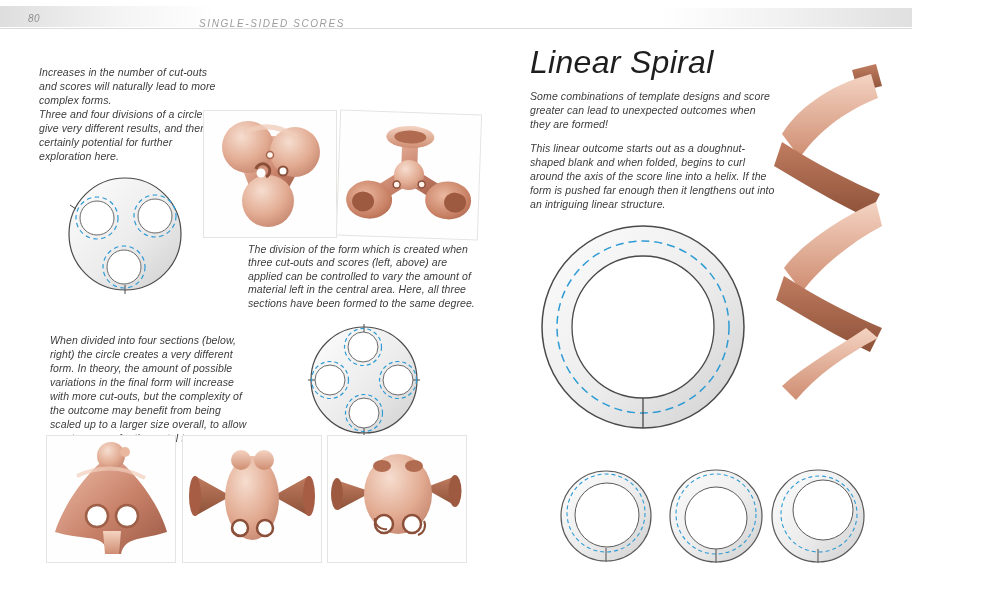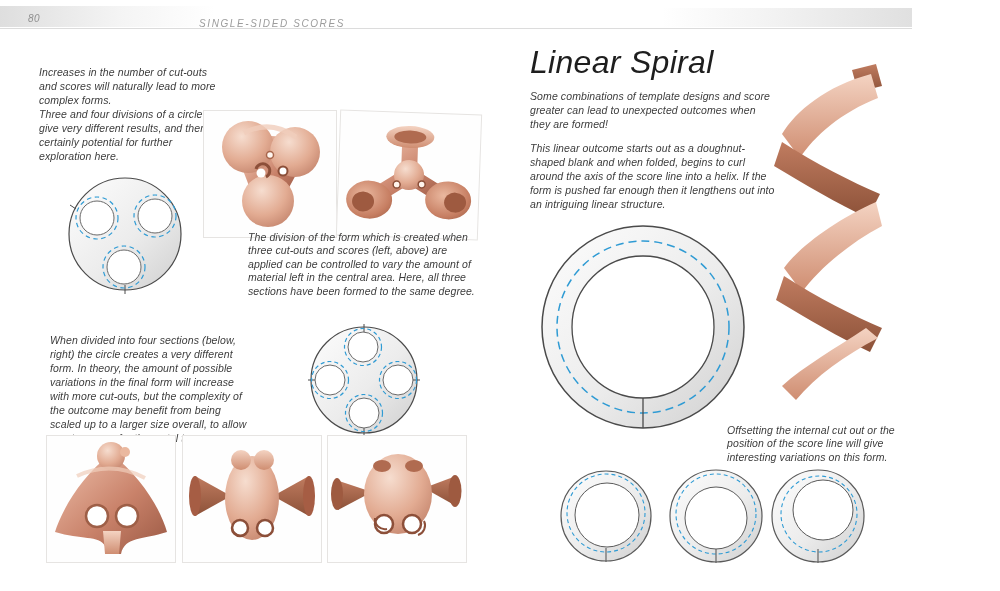--- a/index.html
+++ b/index.html
@@ -108,21 +108,21 @@
       <ellipse cx="31" cy="88" rx="23" ry="19" fill="url(#gCopBell)"></ellipse>
       <ellipse cx="25" cy="90" rx="11" ry="10" fill="#9e5a40"></ellipse>
       <ellipse cx="110" cy="86" rx="23" ry="19" fill="url(#gCopBell)"></ellipse>
       <ellipse cx="117" cy="88" rx="11" ry="10" fill="#9e5a40"></ellipse>
       <circle cx="70" cy="62" r="15" fill="url(#gCopA)"></circle>
       <circle cx="58" cy="72" r="3.5" fill="#fff3ec" stroke="#8c4f39" stroke-width="1.5"></circle>
       <circle cx="83" cy="71" r="3.5" fill="#fff3ec" stroke="#8c4f39" stroke-width="1.5"></circle>
     </svg>
   </div>
 
-  <div class="abs caption" style="left:248px;top:231px;width:230px;">The division of the form which is created when three cut-outs and scores (left, above) are applied can be controlled to vary the amount of material left in the central area. Here, all three sections have been formed to the same degree.</div>
+  <div class="abs caption" style="left:248px;top:243px;width:230px;">The division of the form which is created when three cut-outs and scores (left, above) are applied can be controlled to vary the amount of material left in the central area. Here, all three sections have been formed to the same degree.</div>
 
   <div class="abs body-text" style="left:50px;top:334px;width:198px;">When divided into four sections (below, right) the circle creates a very different form. In theory, the amount of possible variations in the final form will increase with more cut-outs, but the complexity of the outcome may benefit from being scaled up to a larger size overall, to allow greater space for the metal to move more easily.</div>
 
   <svg class="abs" style="left:308px;top:324px;" width="112" height="112" viewBox="0 0 112 112">
     <circle cx="56" cy="56" r="53" fill="url(#gMetal)" stroke="#4a4a4a" stroke-width="1.2"></circle>
     <g stroke="#4a4a4a" stroke-width="1">
       <line x1="56" y1="0" x2="56" y2="8"></line>
         <line x1="56" y1="104" x2="56" y2="112"></line>
       <line x1="0" y1="56" x2="8" y2="56"></line>
         <line x1="104" y1="56" x2="112" y2="56"></line>
@@ -188,21 +188,20 @@
   <div class="abs body-text" style="left:530px;top:90px;width:242px;">Some combinations of template designs and score greater can lead to unexpected outcomes when they are formed!</div>
   <div class="abs body-text" style="left:530px;top:142px;width:248px;">This linear outcome starts out as a doughnut-shaped blank and when folded, begins to curl around the axis of the score line into a helix. If the form is pushed far enough then it lengthens out into an intriguing linear structure.</div>
 
   <svg class="abs" style="left:540px;top:224px;" width="206" height="207" viewBox="0 0 206 207">
     <circle cx="103" cy="103" r="101" fill="url(#gMetal)" stroke="#4a4a4a" stroke-width="1.5"></circle>
     <circle cx="103" cy="103" r="71" fill="#ffffff" stroke="#4a4a4a" stroke-width="1.3"></circle>
     <circle cx="103" cy="103" r="86" fill="none" stroke="#2f9bd4" stroke-width="1.5" stroke-dasharray="8,5"></circle>
     <line x1="103" y1="174" x2="103" y2="204" stroke="#4a4a4a" stroke-width="1.3"></line>
   </svg>
 
-  <div class="abs caption" style="left:727px;top:424px;width:168px;">Offsetting the internal cut out or the position of the score line will give interesting variations on this form.</div>
 
   <svg class="abs" style="left:559px;top:469px;" width="94" height="96" viewBox="0 0 94 96">
     <circle cx="47" cy="47" r="45" fill="url(#gMetal)" stroke="#5a5a5a" stroke-width="1.2"></circle>
     <circle cx="48" cy="46" r="32" fill="#ffffff" stroke="#5a5a5a" stroke-width="1"></circle>
     <circle cx="47" cy="44" r="39" fill="none" stroke="#2f9bd4" stroke-width="1.1" stroke-dasharray="4,3"></circle>
     <line x1="47" y1="79" x2="47" y2="93" stroke="#5a5a5a" stroke-width="1.1"></line>
   </svg>
 
   <svg class="abs" style="left:669px;top:469px;" width="94" height="96" viewBox="0 0 94 96">
     <circle cx="47" cy="47" r="46" fill="url(#gMetal)" stroke="#5a5a5a" stroke-width="1.2"></circle>

